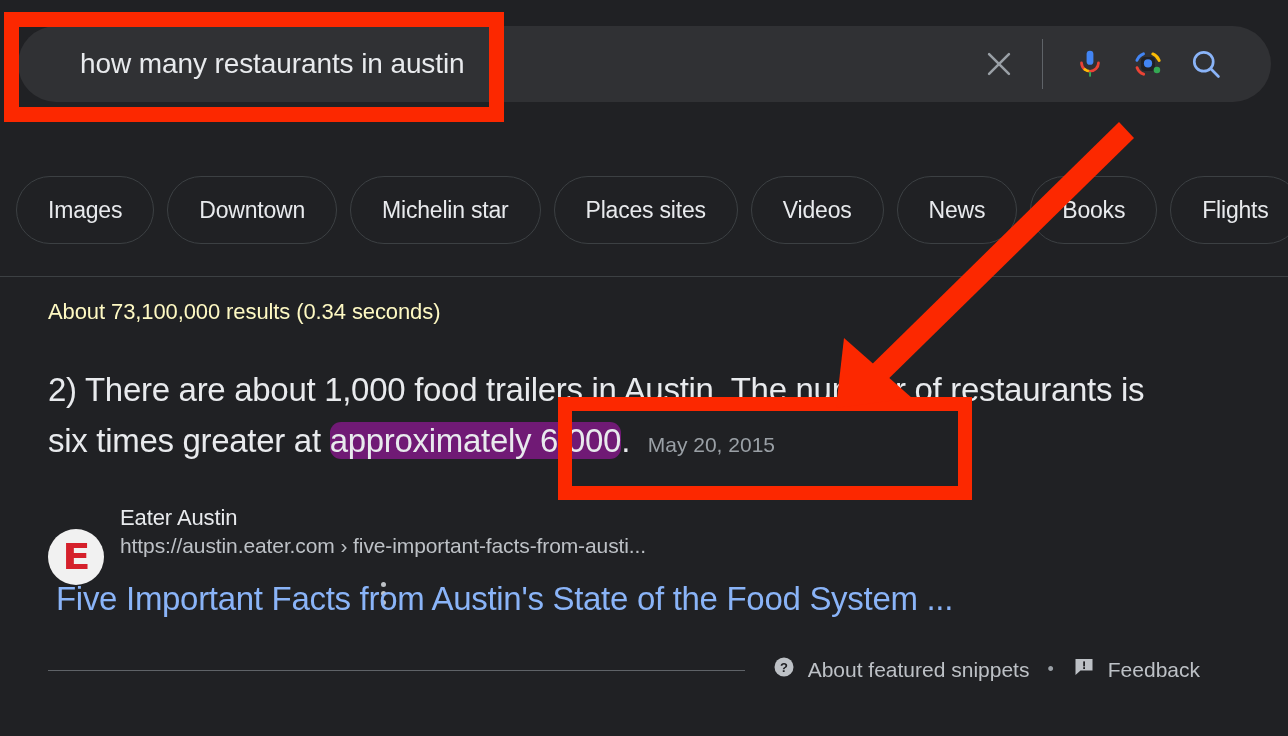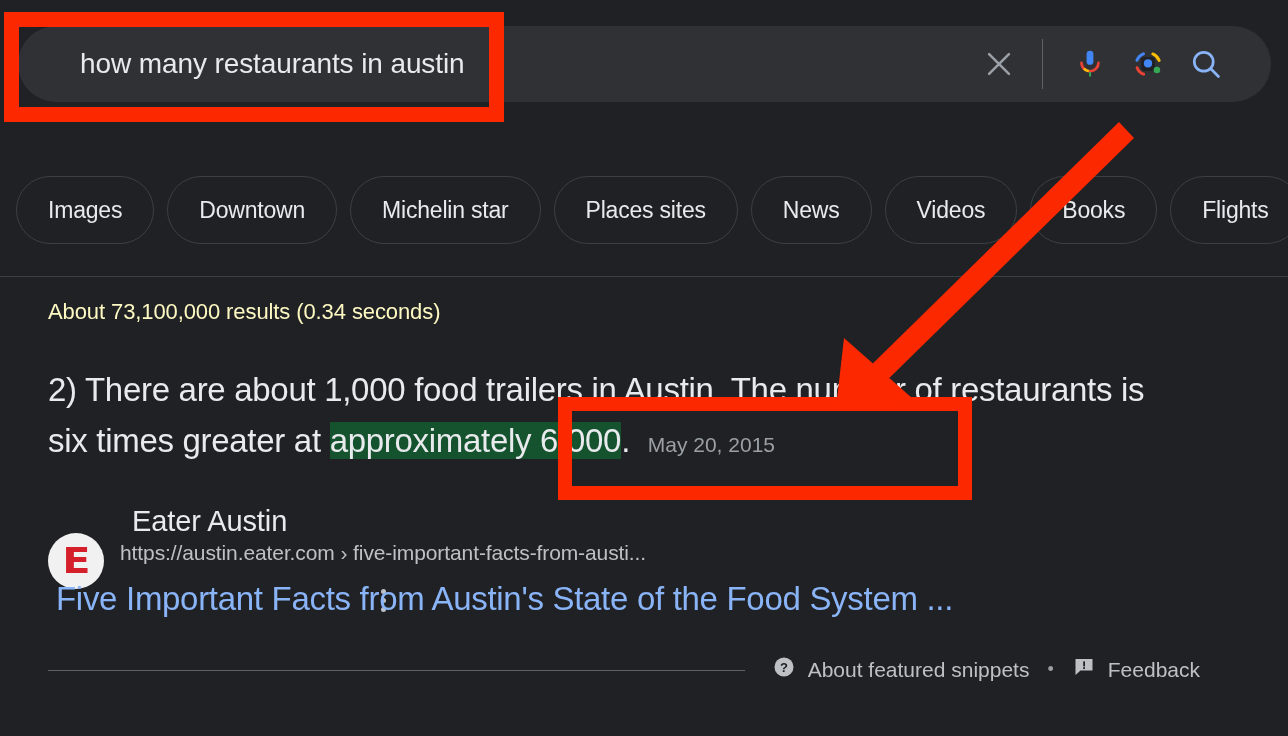--- a/index.html
+++ b/index.html
@@ -136,22 +136,23 @@
     left: 48px;
     top: 364px;
     width: 1120px;
     font-size: 33px;
     line-height: 51px;
     color: #e8eaed;
     letter-spacing: -0.3px;
   }
 
   .hl {
-    background: #14532d;
-    color: #e8eaed;
+    background: #701a75;
+    color: #e8eaed;
+    border-radius: 11px;
   }
 
   .snippet-date {
     font-size: 21px;
     color: #9aa0a6;
     letter-spacing: 0;
   }
 
   
   .source-block {
@@ -176,24 +177,23 @@
     font-family: "DejaVu Sans", sans-serif;
     font-weight: bold;
     font-size: 36px;
     color: #d5202b;
     line-height: 1;
     transform: scaleX(1.15);
   }
 
   .source-meta { display: flex; flex-direction: column; gap: 3px; }
   .source-name {
-    font-size: 29px;
+    font-size: 22px;
     color: #e8eaed;
     letter-spacing: -0.1px;
-    margin-left: 12px;
   }
   .source-url-row {
     display: flex;
     align-items: center;
     gap: 20px;
     flex-direction: column;
   }
   .source-url {
     font-size: 21px;
     color: #bdc1c6;
@@ -326,22 +326,22 @@
 
     </div>
   </div>
 </div>
 
 <div class="chips-row">
   <div class="chip">Images</div>
   <div class="chip">Downtown</div>
   <div class="chip">Michelin star</div>
   <div class="chip">Places sites</div>
+  <div class="chip">Videos</div>
   <div class="chip">News</div>
-  <div class="chip">Videos</div>
   <div class="chip">Books</div>
   <div class="chip">Flights</div>
 
 </div>
 
 <div class="divider-h"></div>
 
 <div class="results-count">About 73,100,000 results (0.34 seconds)</div>
 
 <div class="snippet">

